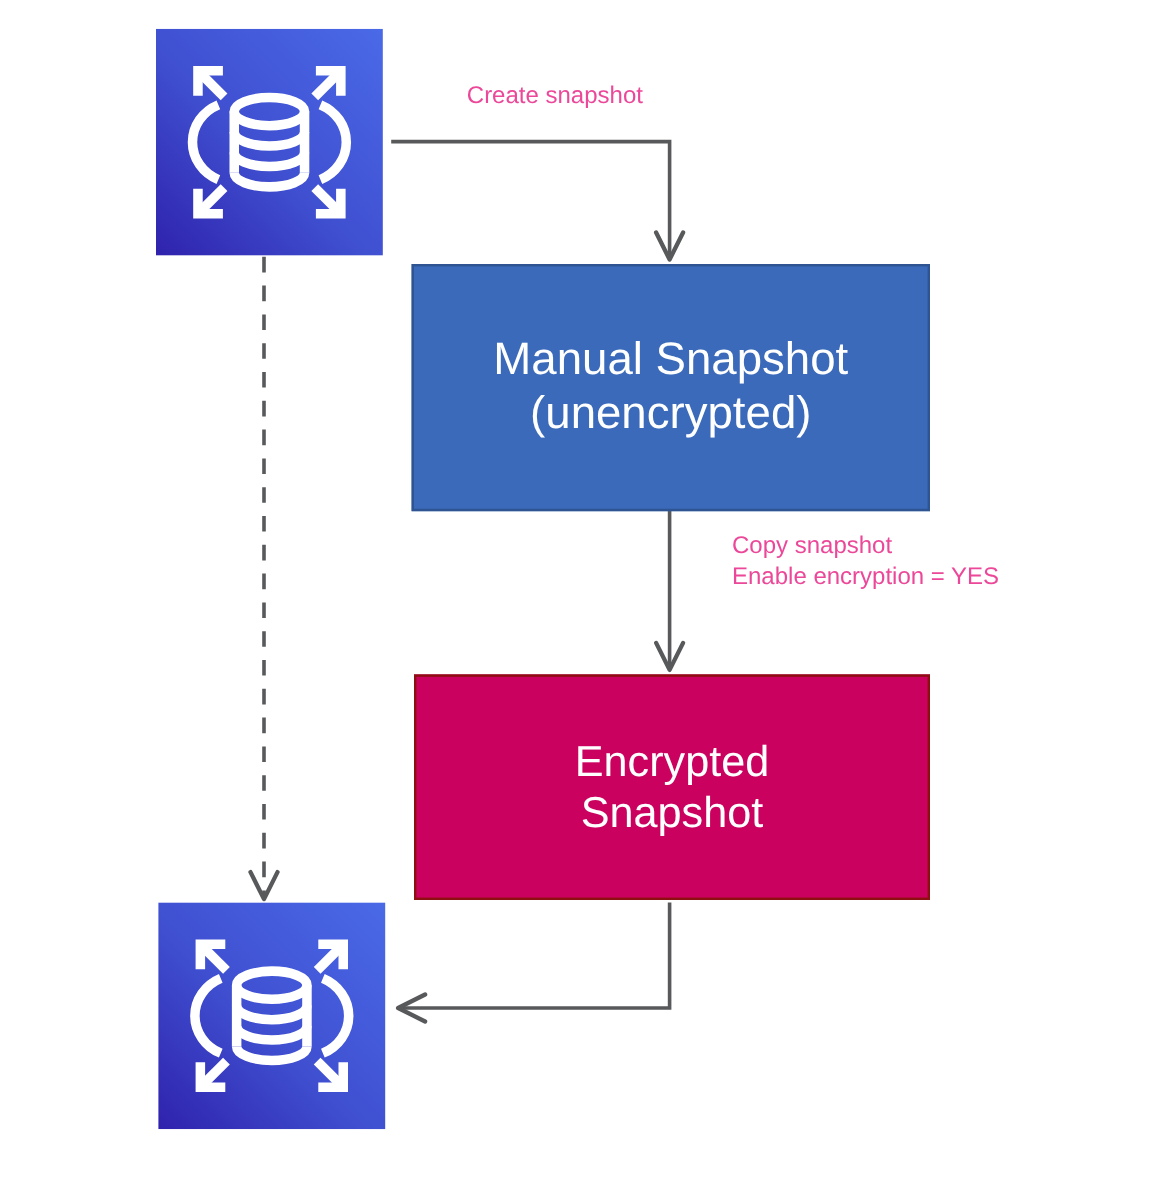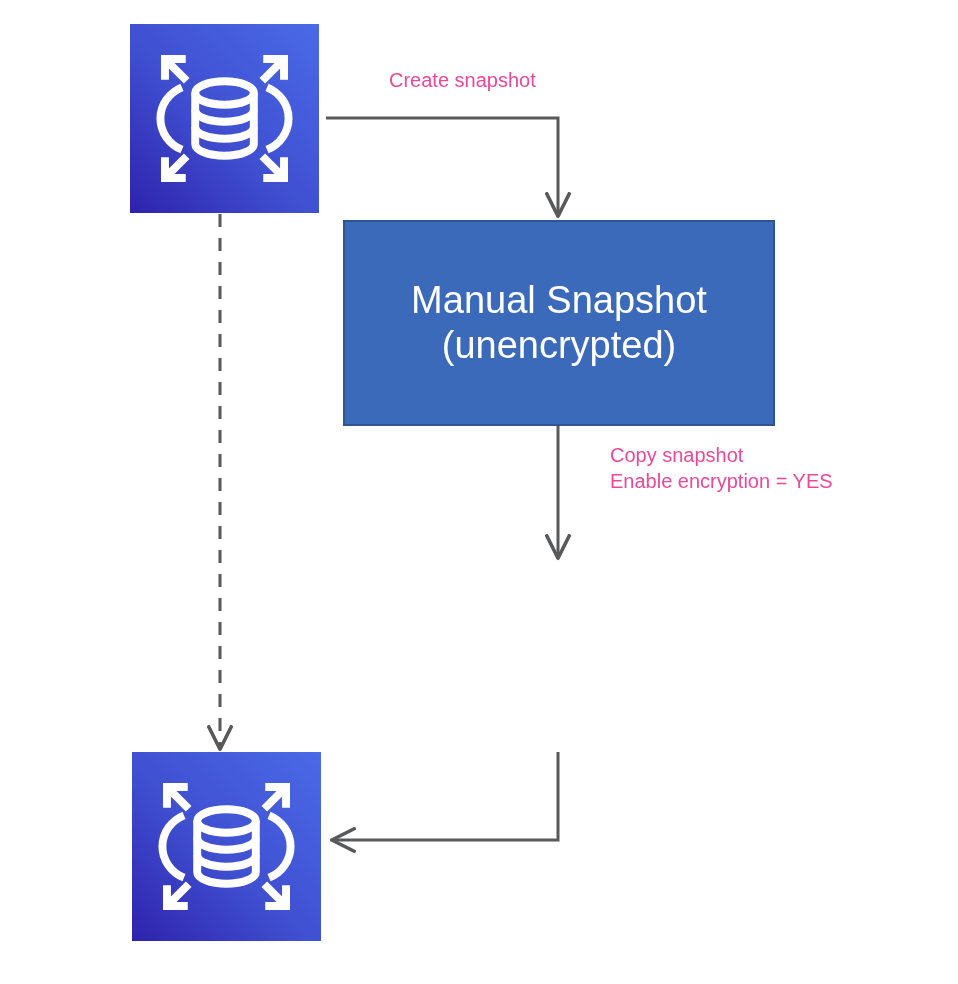--- a/index.html
+++ b/index.html
@@ -177,20 +177,24 @@
         <path d="M 81.5 70.5 L 81.5 81.5 L 70.5 81.5"></path>
       </g>
     </svg>
   </div>
 
   <div class="proc-box" id="manual-snapshot-box">
     <span class="box-text">Manual Snapshot
 (unencrypted)</span>
   </div>
 
+  <div class="proc-box" id="encrypted-snapshot-box">
+    <span class="box-text">Encrypted
+Snapshot</span>
+  </div>
 
   <div class="edge-label" id="label-create-snapshot">Create snapshot</div>
 
   <div class="edge-label" id="label-copy-snapshot">Copy snapshot
 Enable encryption = YES</div>
 
 
 
 </div>
 

